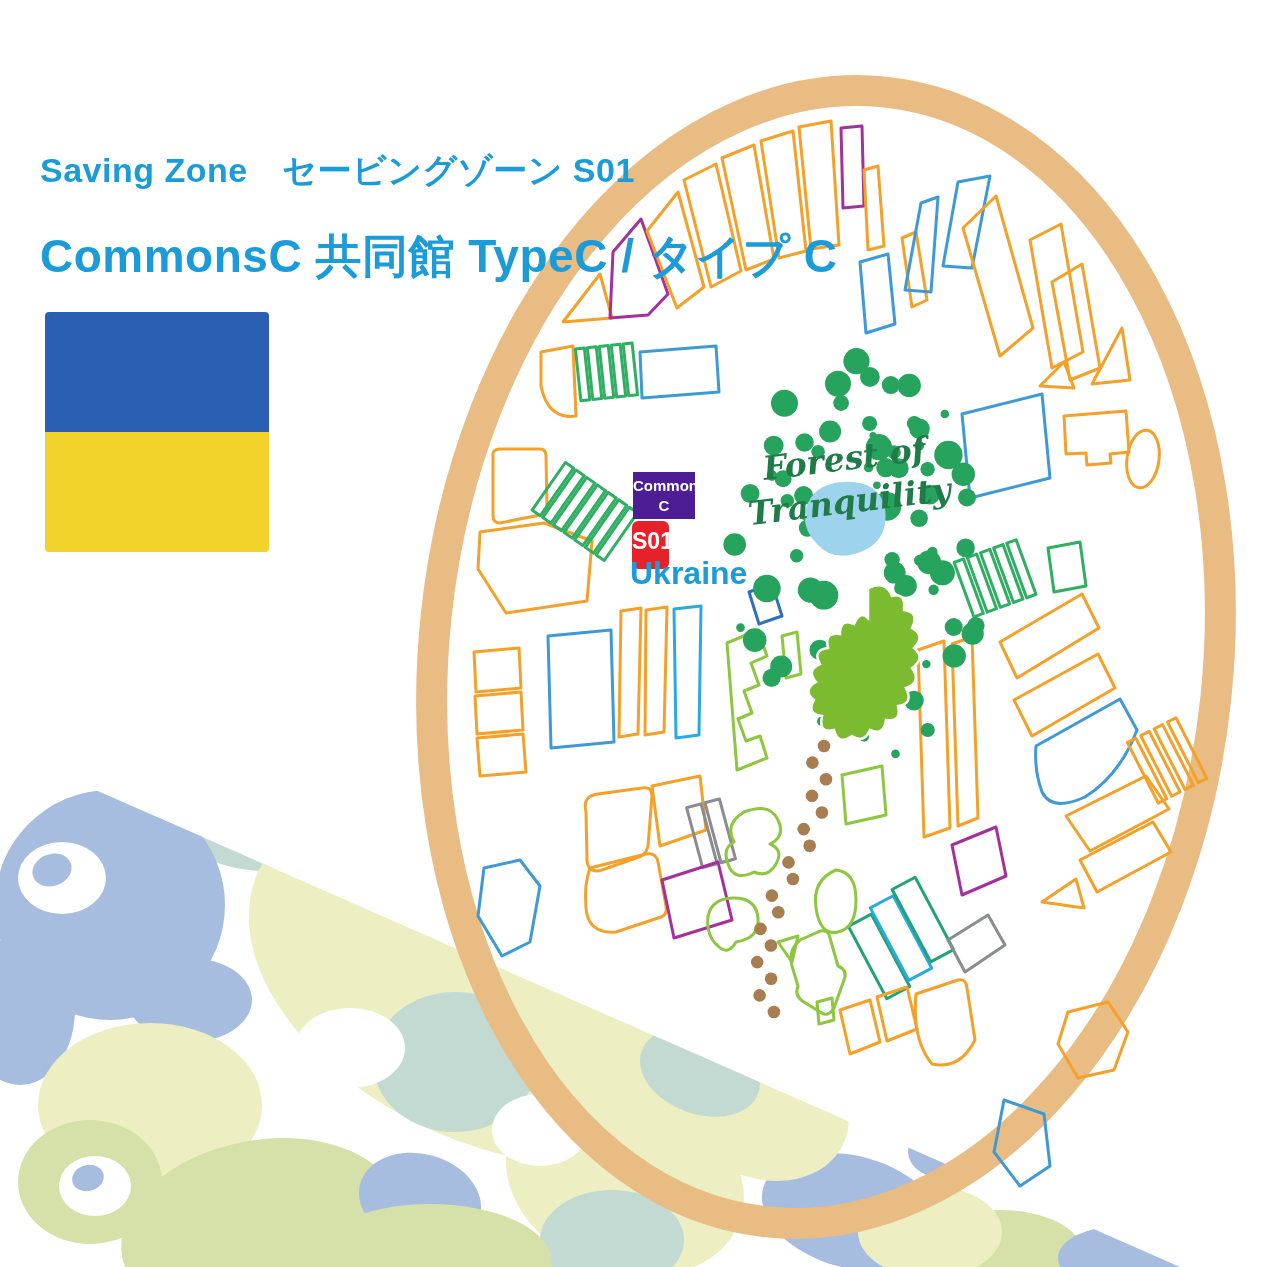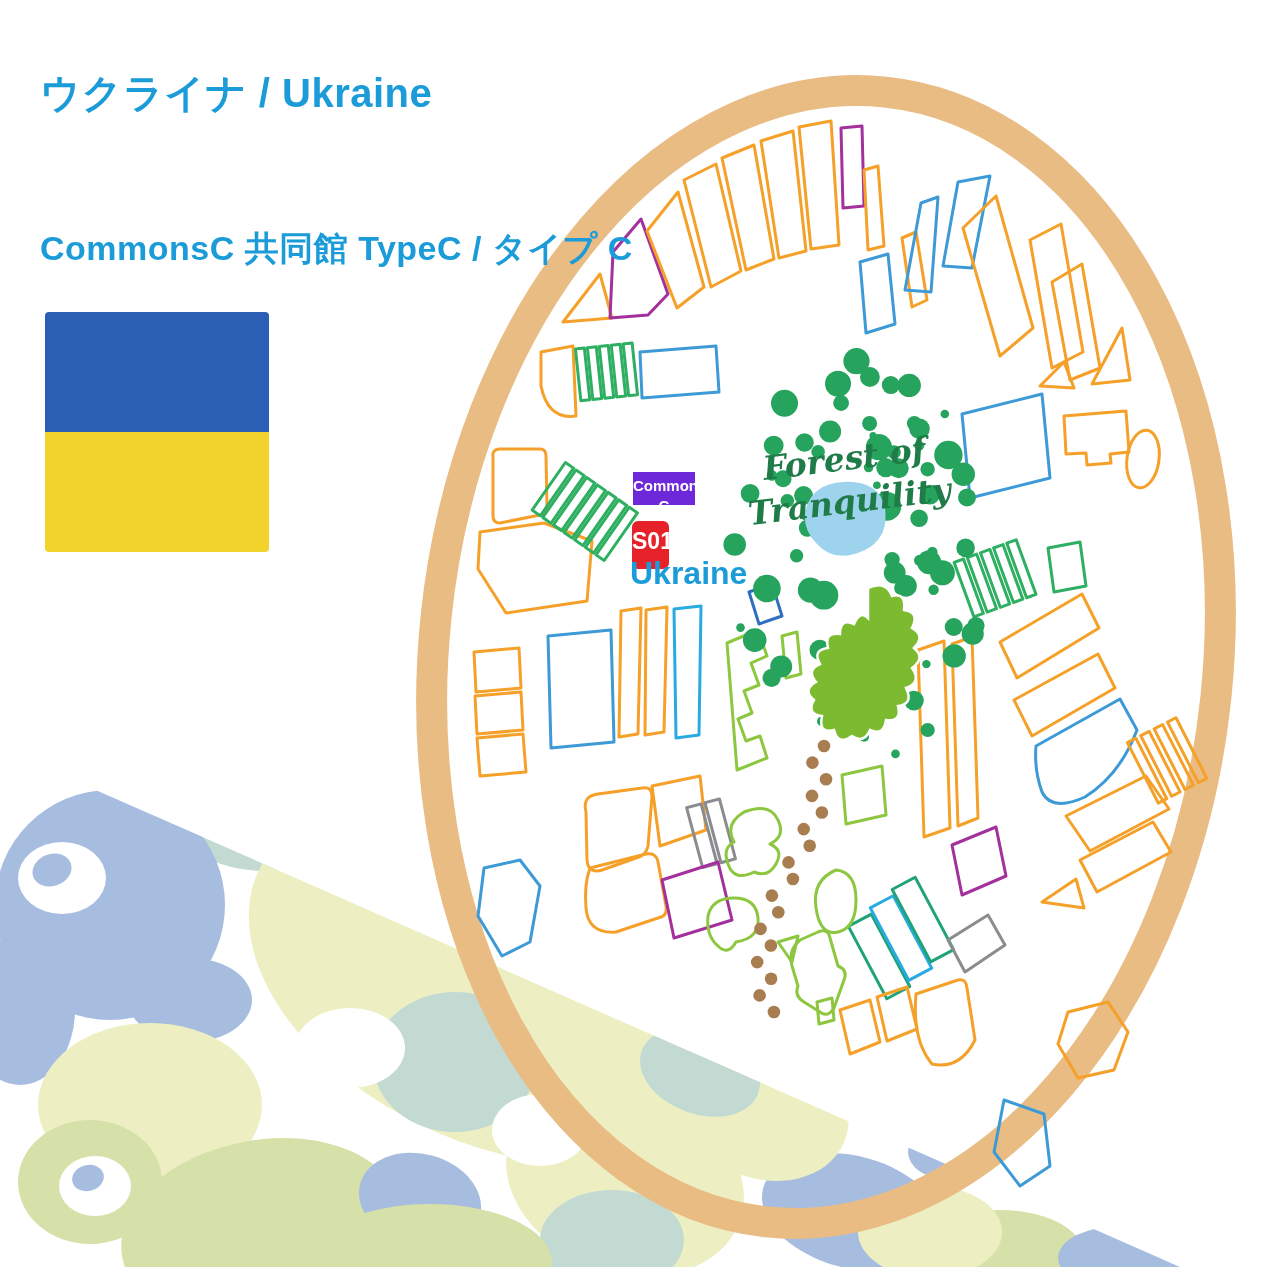--- a/index.html
+++ b/index.html
@@ -20,27 +20,27 @@
   
   .c1{fill:#A6BDE0;}
   .c2{fill:#C3DAD3;}
   .c3{fill:#EDEFC2;}
   .c4{fill:#D6E0A9;}
   .cw{fill:#FFFFFF;}
   
   .h{position:absolute;left:40px;color:#1B9CD9;font-weight:700;white-space:nowrap;letter-spacing:.5px;}
   .h1{top:66px;font-size:40px;}
   .h2{top:148px;font-size:34px;}
-  .h3{top:226px;font-size:34px;}
+  .h3{top:226px;font-size:46px;}
   
   .flag{position:absolute;left:45px;top:312px;width:224px;height:240px;border-radius:4px;overflow:hidden;}
   .flag .top{height:50%;background:#2A5FB4;}
   .flag .bot{height:50%;background:#F2D32B;}
   
-  .commons{position:absolute;left:633px;top:472px;width:62px;height:33px;background:#6d28d9;
+  .commons{position:absolute;left:633px;top:472px;width:62px;height:47px;background:#4c1d95;
            color:#fff;font-weight:700;font-size:15px;text-align:center;line-height:1.35;padding-top:4px;box-sizing:border-box;}
   .s01{position:absolute;left:632px;top:521px;width:37px;height:48px;background:#E62129;border-radius:6px;
        color:#fff;font-weight:700;font-size:23px;text-align:center;line-height:40px;}
   .ukr{position:absolute;left:630px;top:555px;color:#1B9CD9;font-weight:700;font-size:32px;}
   
   .forest{position:absolute;left:742px;top:438px;width:210px;text-align:center;
           transform:rotate(-7deg);color:#1F7B47;font-family:"DejaVu Serif",serif;
           font-style:italic;font-weight:700;font-size:33px;line-height:1.3;}
 </style>
 </head>
@@ -308,21 +308,21 @@
         <circle cx="778.3" cy="912.3" r="6.3" fill="#A87D4F"></circle>
         <circle cx="760.5" cy="928.9" r="6.3" fill="#A87D4F"></circle>
         <circle cx="770.9" cy="945.5" r="6.3" fill="#A87D4F"></circle>
         <circle cx="757.2" cy="962.1" r="6.3" fill="#A87D4F"></circle>
         <circle cx="771.1" cy="978.8" r="6.3" fill="#A87D4F"></circle>
         <circle cx="759.6" cy="995.4" r="6.3" fill="#A87D4F"></circle>
         <circle cx="773.9" cy="1012.0" r="6.3" fill="#A87D4F"></circle>
       </g>
 </svg>
 
-<div class="h h1">ウクライナ / Ukraine</div>
+<div class="h h2">Saving Zone　セービングゾーン S01</div>
 <div class="h h3">CommonsC 共同館 TypeC / タイプ C</div>
 
 <div class="flag">
   <div class="top"></div>
   <div class="bot"></div>
 </div>
 
 <div class="commons">
   <span style="display:block">Commons</span>
   <span style="display:block">C</span>

